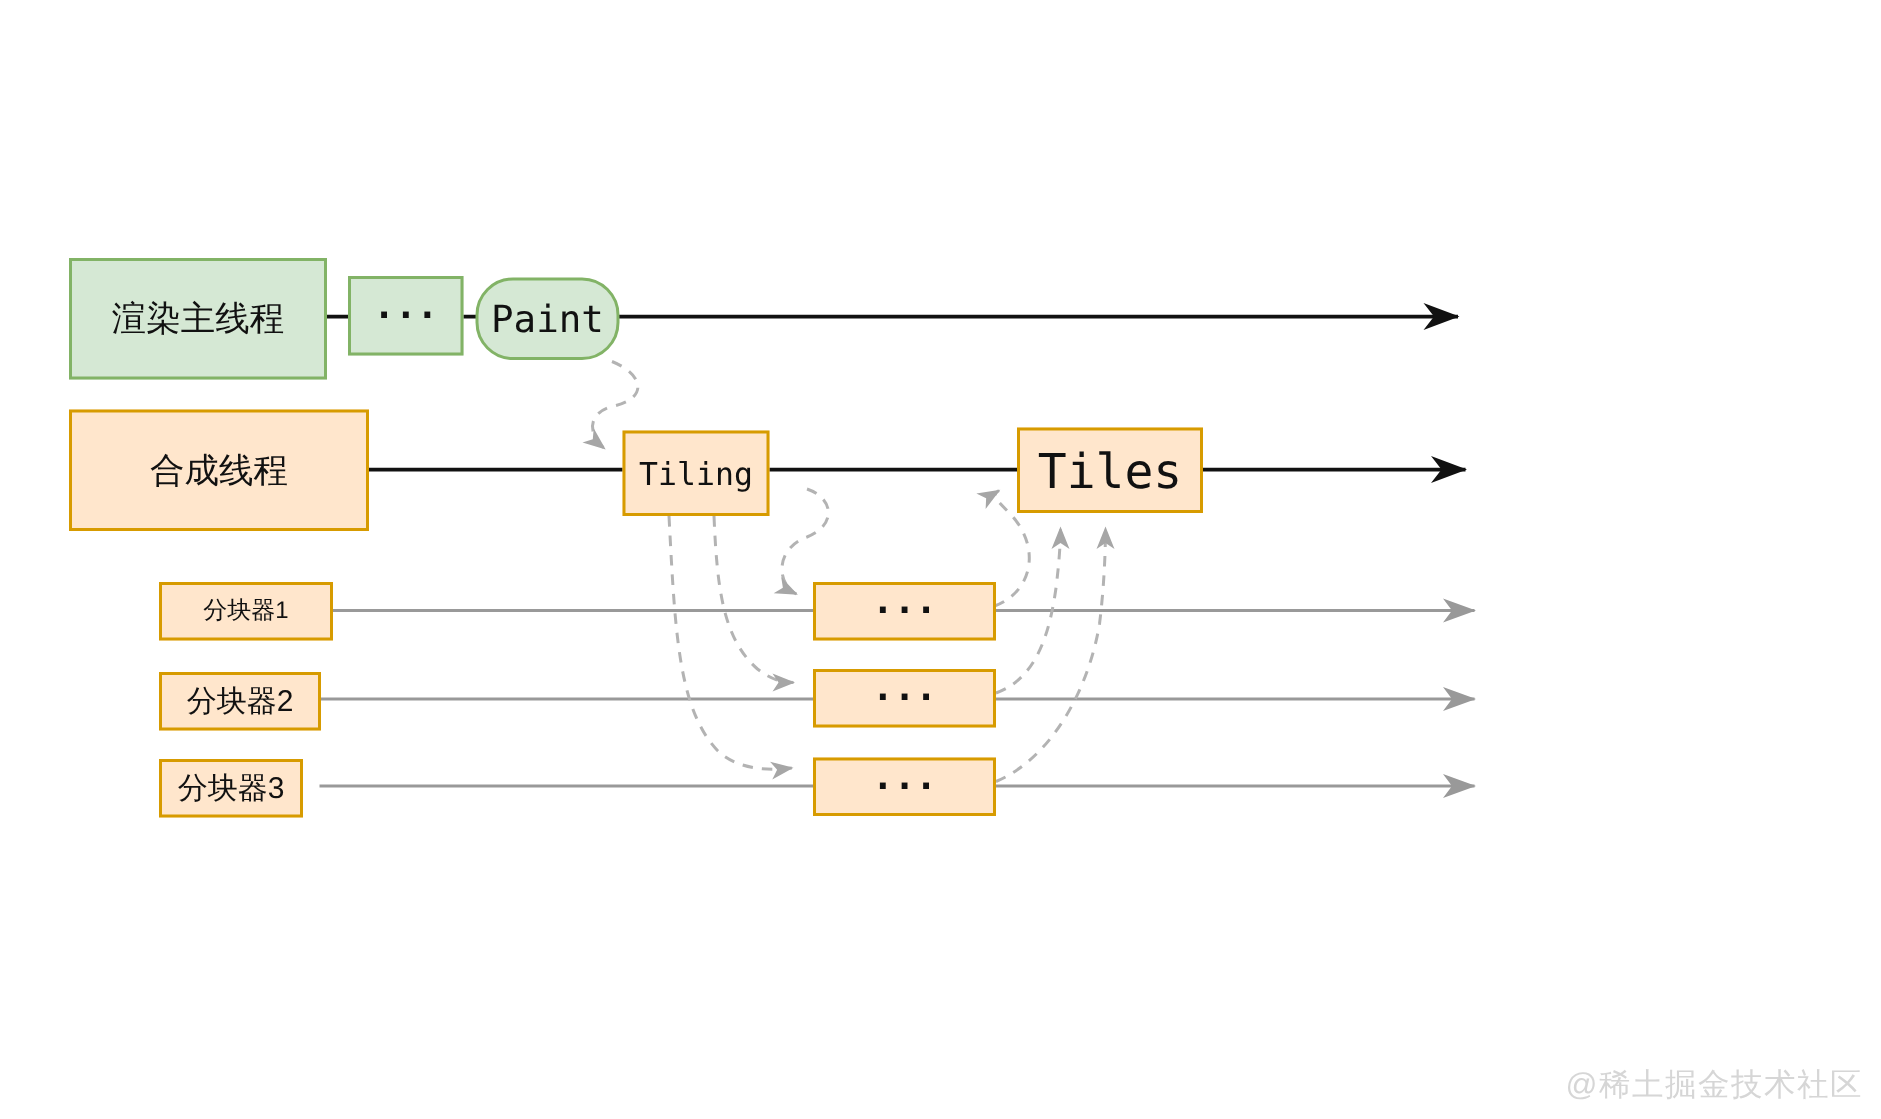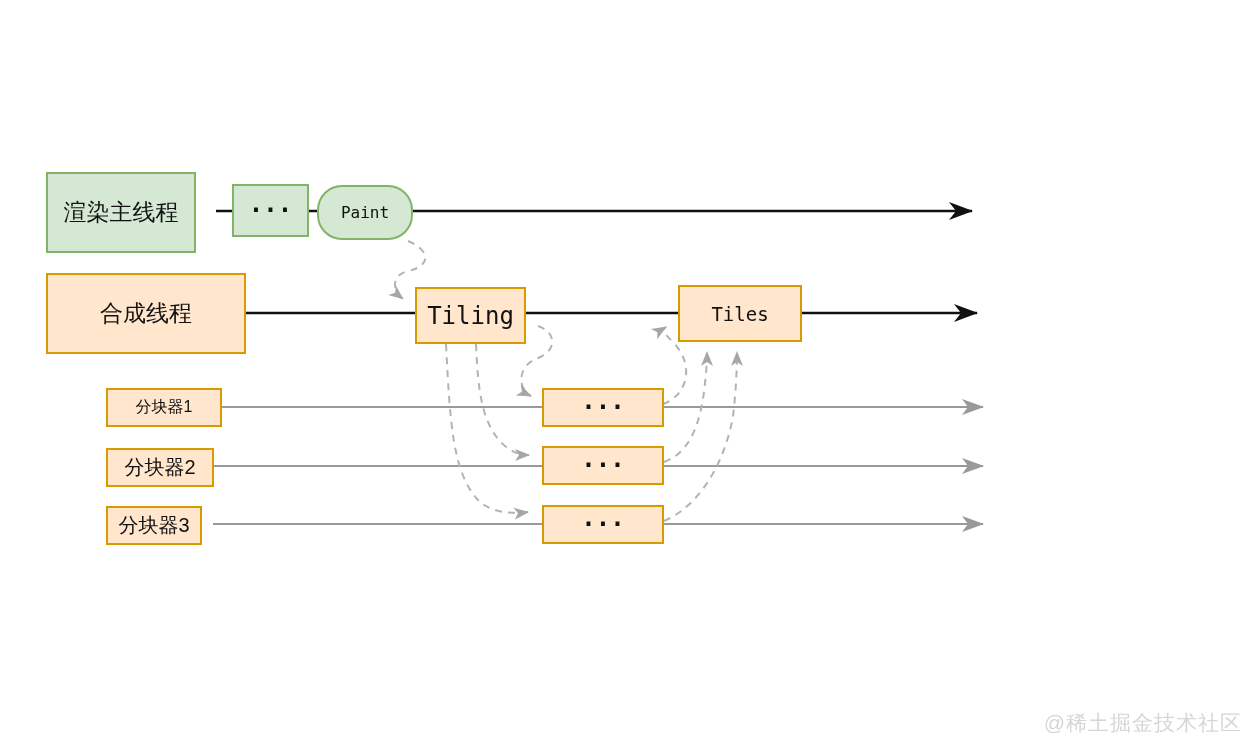--- a/index.html
+++ b/index.html
@@ -34,26 +34,26 @@
     justify-content: center;
     color: #111111;
   }
   .green  { background: #d5e8d4; border: 2px solid #82b366; }
   .orange { background: #ffe6cc; border: 2px solid #d79b00; }
   .cjk  { font-family: "Liberation Sans", sans-serif; }
   .mono { font-family: "DejaVu Sans Mono", monospace; }
   .dots span { transform: translateY(-26%); font-weight: bold; }
 
   
-  .n-render-main { left: 46px;  top: 172px; width: 150px; height: 81px; font-size: 23px; }
+  .n-render-main { left: 46px;  top: 172px; width: 172px; height: 81px; font-size: 23px; }
   .n-ellipsis-main { left: 232px; top: 184px; width: 77px; height: 53px; font-size: 24px; }
-  .n-paint { left: 317px; top: 185px; width: 96px; height: 55px; font-size: 16px; border-radius: 25px; }
+  .n-paint { left: 317px; top: 185px; width: 96px; height: 55px; font-size: 25px; border-radius: 25px; }
   .n-compositor { left: 46px; top: 273px; width: 200px; height: 81px; font-size: 23px; }
-  .n-tiling { left: 415px; top: 287px; width: 111px; height: 57px; font-size: 24px; }
-  .n-tiles  { left: 678px; top: 285px; width: 124px; height: 57px; font-size: 19px; align-items: center; }
+  .n-tiling { left: 415px; top: 287px; width: 98px; height: 57px; font-size: 21px; }
+  .n-tiles  { left: 678px; top: 285px; width: 124px; height: 57px; font-size: 32px; align-items: center; }
   .n-tiler1 { left: 106px; top: 388px; width: 116px; height: 39px; font-size: 16px; }
   .n-tiler2 { left: 106px; top: 448px; width: 108px; height: 39px; font-size: 20px; }
   .n-tiler3 { left: 106px; top: 506px; width: 96px; height: 39px; font-size: 20px; }
   .n-wdots1 { left: 542px; top: 388px; width: 122px; height: 39px; font-size: 24px; }
   .n-wdots2 { left: 542px; top: 446px; width: 122px; height: 39px; font-size: 24px; }
   .n-wdots3 { left: 542px; top: 505px; width: 122px; height: 39px; font-size: 24px; }
 
   .watermark {
     position: absolute;
     right: 12px;

